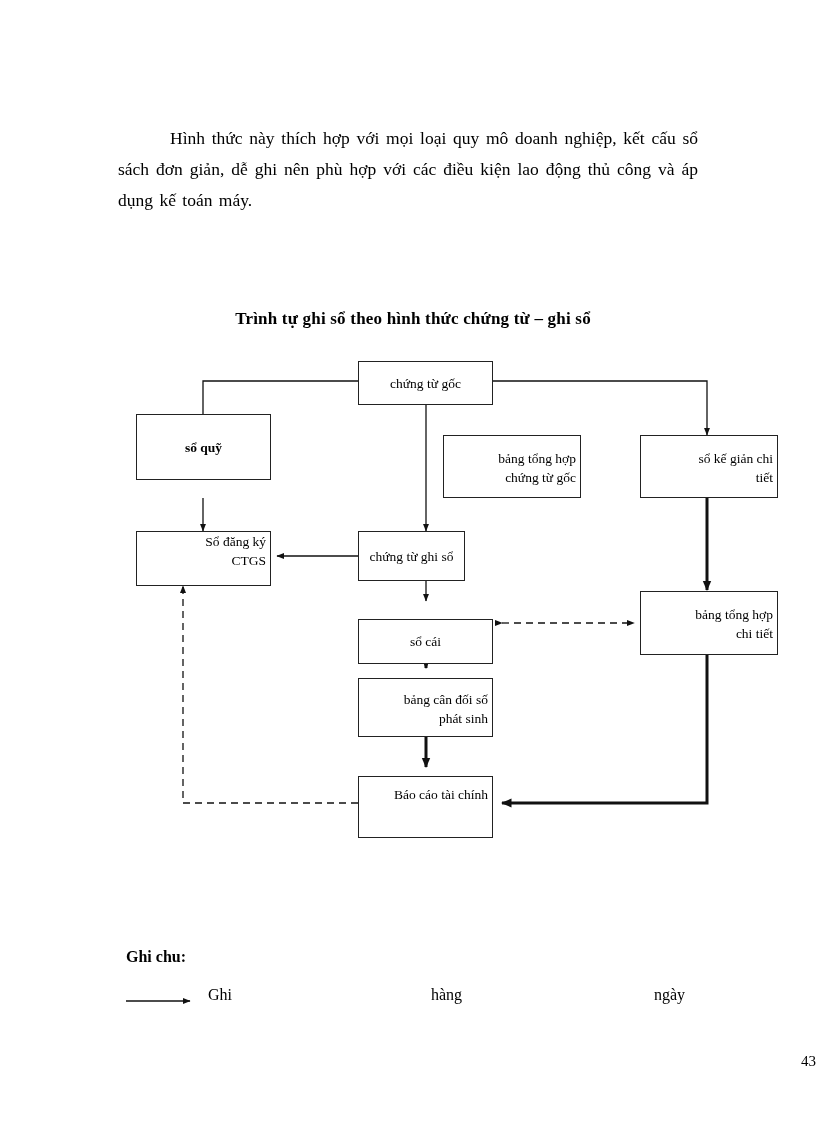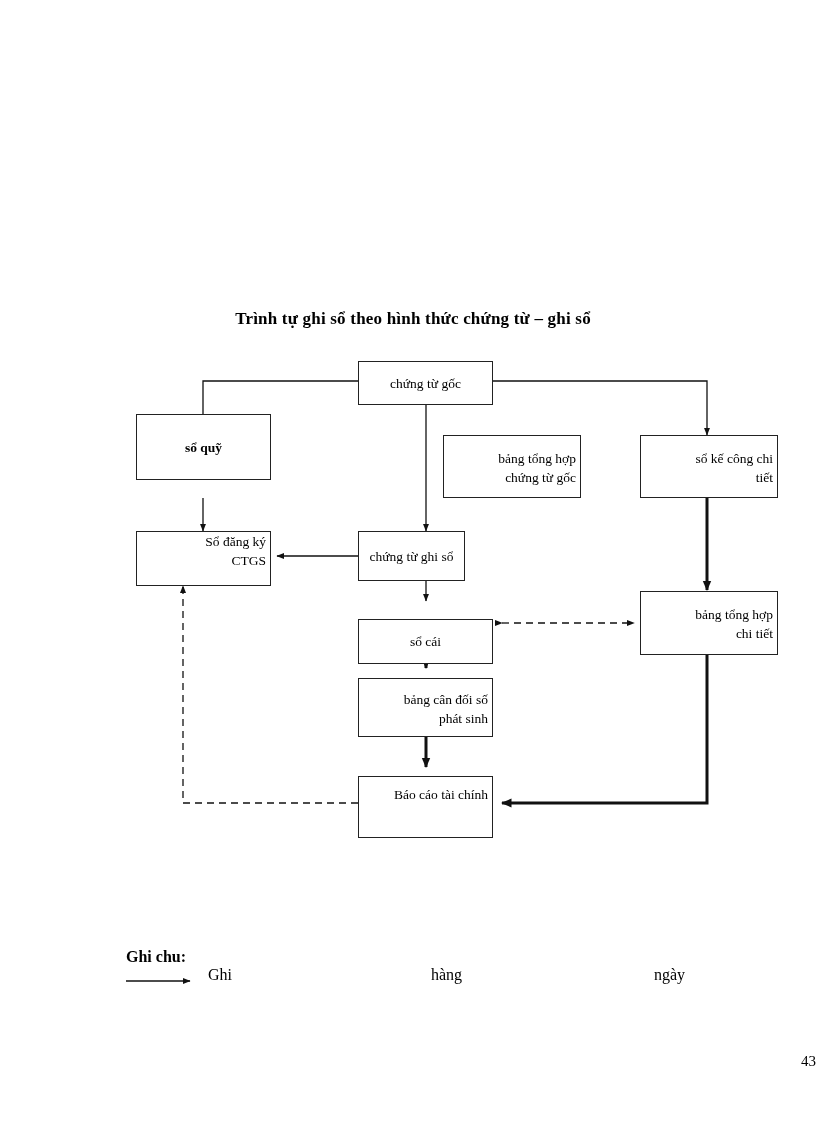--- a/index.html
+++ b/index.html
@@ -85,21 +85,21 @@
   
   .legend {
     position: absolute;
     left: 126px;
     top: 948px;
     width: 600px;
     font-size: 16px;
   }
   .legend-title {
     font-weight: 600;
-    margin-bottom: 0;
+    margin-bottom: 20px;
   }
   .legend-row {
     position: relative;
     height: 26px;
   }
   .legend-arrow {
     position: absolute;
     left: 0;
     top: 10px;
     width: 74px;
@@ -117,20 +117,21 @@
     width: 816px;
     text-align: right;
     font-size: 15px;
   }
 </style>
 </head>
 <body>
 
 <div class="page">
 
+  <p class="intro">Hình thức này thích hợp với mọi loại  quy mô doanh nghiệp, kết cấu sổ sách đơn giản, dễ ghi nên phù hợp với các điều kiện lao động thủ công và áp dụng kế toán máy.</p>
 
   <div class="diagram-title">
     <span class="inner">Trình tự ghi sổ theo hình thức chứng từ – ghi sổ</span>
   </div>
 
   <div class="diagram">
 
     <svg viewBox="0 0 816 1123" xmlns="http://www.w3.org/2000/svg">
       <defs>
         <marker id="arrow-thin" markerWidth="9" markerHeight="9" refX="7.4" refY="3.4" orient="auto" markerUnits="userSpaceOnUse">
@@ -180,21 +181,21 @@
     <div class="node" style="left:136px; top:414px; width:135px; height:66px;font-weight:bold;">
       <span>sổ quỹ</span>
     </div>
 
     <div class="node" style="left:443px; top:435px; width:138px; height:63px; display:block; padding-top:13px;">
       <span>bảng tổng hợp</span>
       <span>chứng từ gốc</span>
     </div>
 
     <div class="node" style="left:640px; top:435px; width:138px; height:63px; display:block; padding-top:13px;">
-      <span>sổ kế công chi</span>
+      <span>sổ kế giản chi</span>
       <span>tiết</span>
     </div>
 
     <div class="node" style="left:136px; top:531px; width:135px; height:55px; display:block; padding-top:0;">
       <span>Sổ đăng ký</span>
       <span>CTGS</span>
     </div>
 
     <div class="node" style="left:358px; top:531px; width:107px; height:50px;">
       <span>chứng từ ghi  sổ</span>

